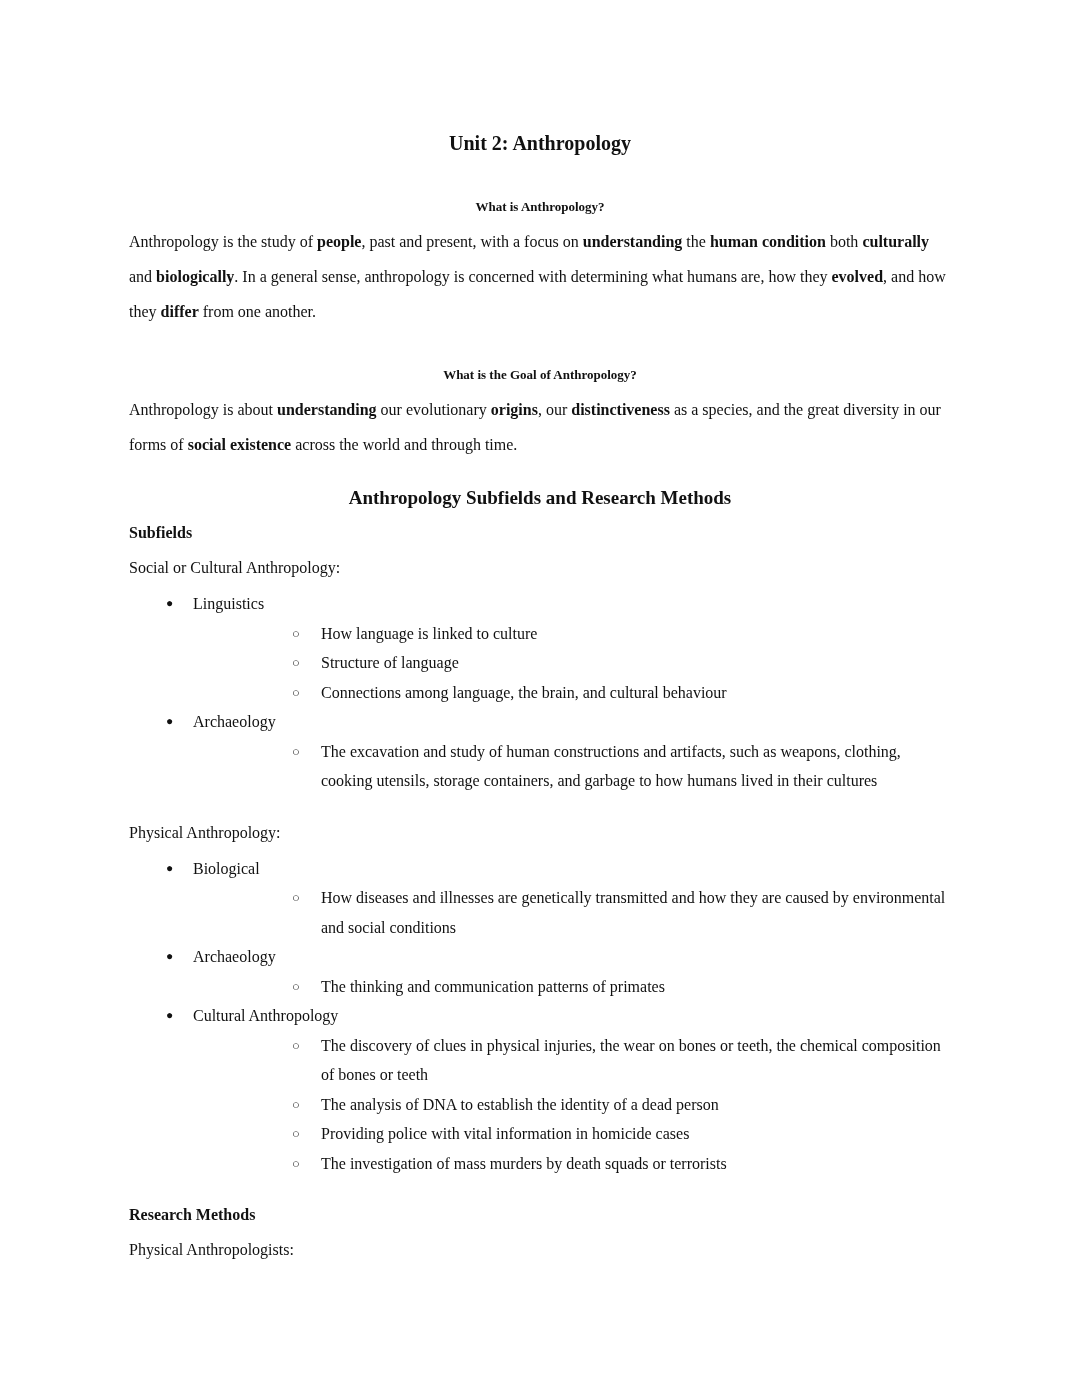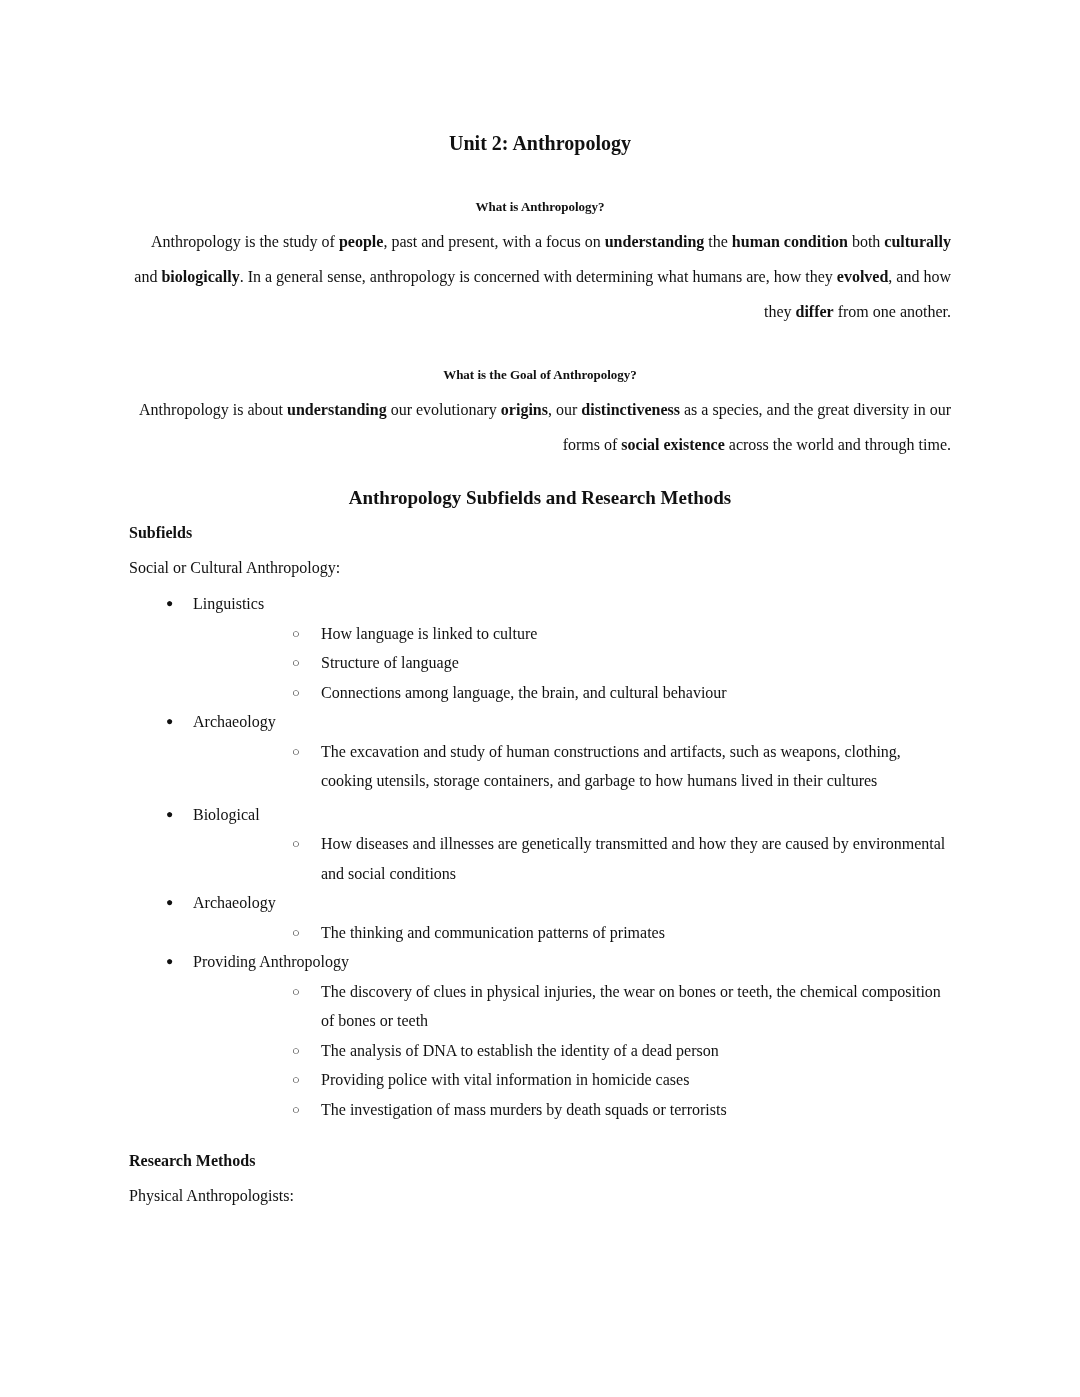--- a/index.html
+++ b/index.html
@@ -33,21 +33,21 @@
     margin-top: 28px;
   }
   .section-heading-large {
     text-align: center;
     font-weight: bold;
     font-size: 19px;
     line-height: 35px;
     margin-top: 18px;
   }
   .para-center {
-    text-align: right;
+    text-align: left;
     line-height: 35px;
     margin: 0;
   }
   .para-center strong { font-weight: bold; }
   .label-bold {
     font-weight: bold;
     line-height: 35px;
   }
   .label-plain {
     line-height: 35px;
@@ -119,20 +119,21 @@
       <span>Archaeology</span>
       <ul class="lvl2">
         <li class="item2">
           <span class="bullet">○</span>
           <span>The excavation and study of human constructions and artifacts, such as weapons, clothing, cooking utensils, storage containers, and garbage to how humans lived in their cultures</span>
         </li>
       </ul>
     </li>
   </ul>
 
+  <div class="label-plain mt-gap">Physical Anthropology:</div>
 
   <ul class="lvl1">
     <li class="item1">
       <span class="bullet">●</span>
       <span>Biological</span>
       <ul class="lvl2">
         <li class="item2">
           <span class="bullet">○</span>
           <span>How diseases and illnesses are genetically transmitted and how they are caused by environmental and social conditions</span>
         </li>
@@ -143,21 +144,21 @@
       <span>Archaeology</span>
       <ul class="lvl2">
         <li class="item2">
           <span class="bullet">○</span>
           <span>The thinking and communication patterns of primates</span>
         </li>
       </ul>
     </li>
     <li class="item1">
       <span class="bullet">●</span>
-      <span>Providing Anthropology</span>
+      <span>Cultural Anthropology</span>
       <ul class="lvl2">
         <li class="item2">
           <span class="bullet">○</span>
           <span>The discovery of clues in physical injuries, the wear on bones or teeth, the chemical composition of bones or teeth</span>
         </li>
         <li class="item2">
           <span class="bullet">○</span>
           <span>The analysis of DNA to establish the identity of a dead person</span>
         </li>
         <li class="item2">

